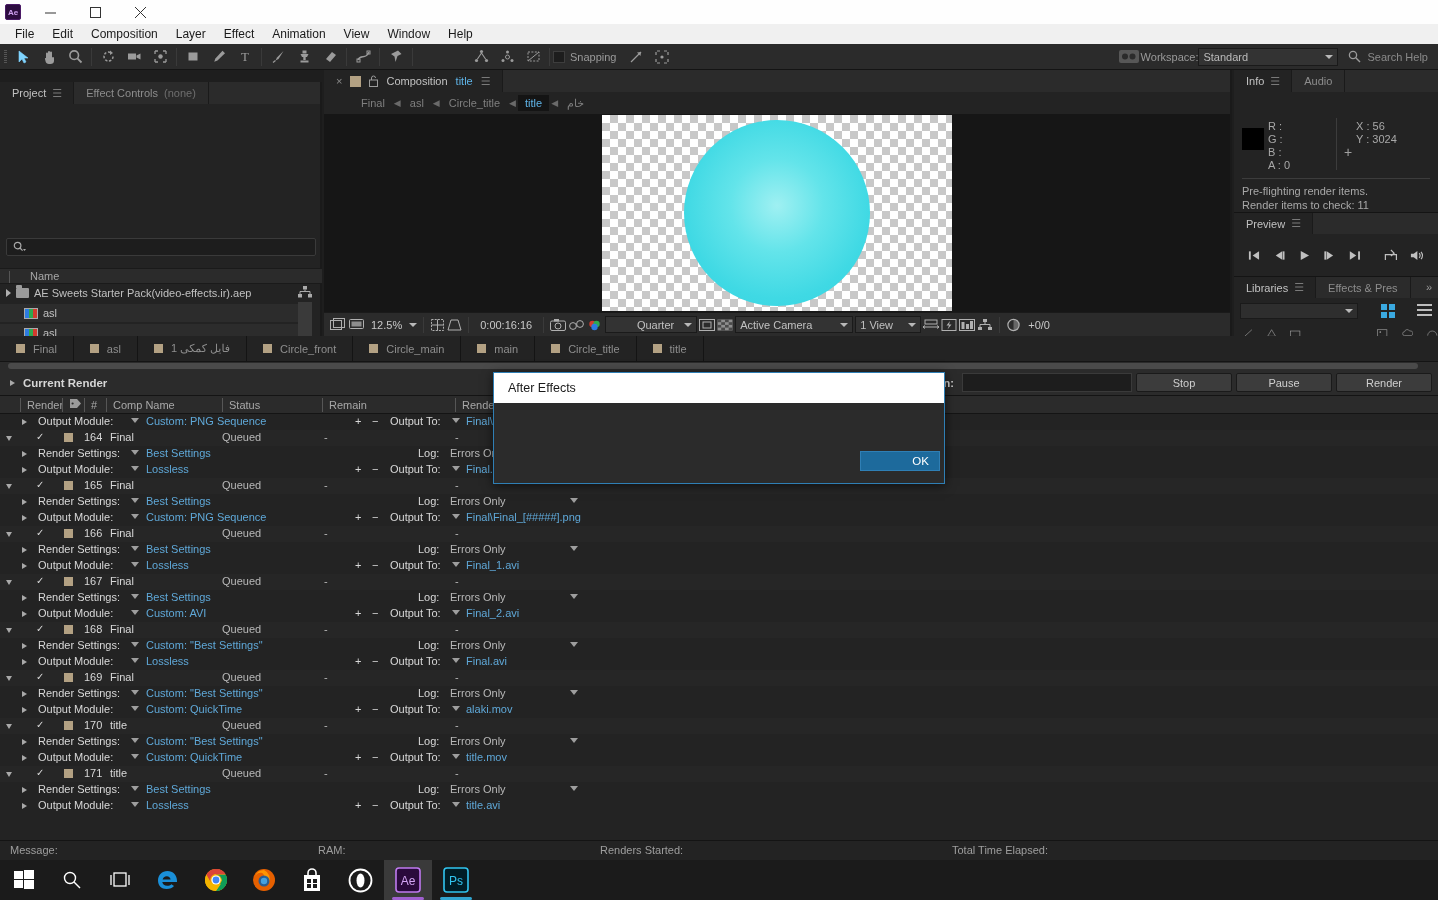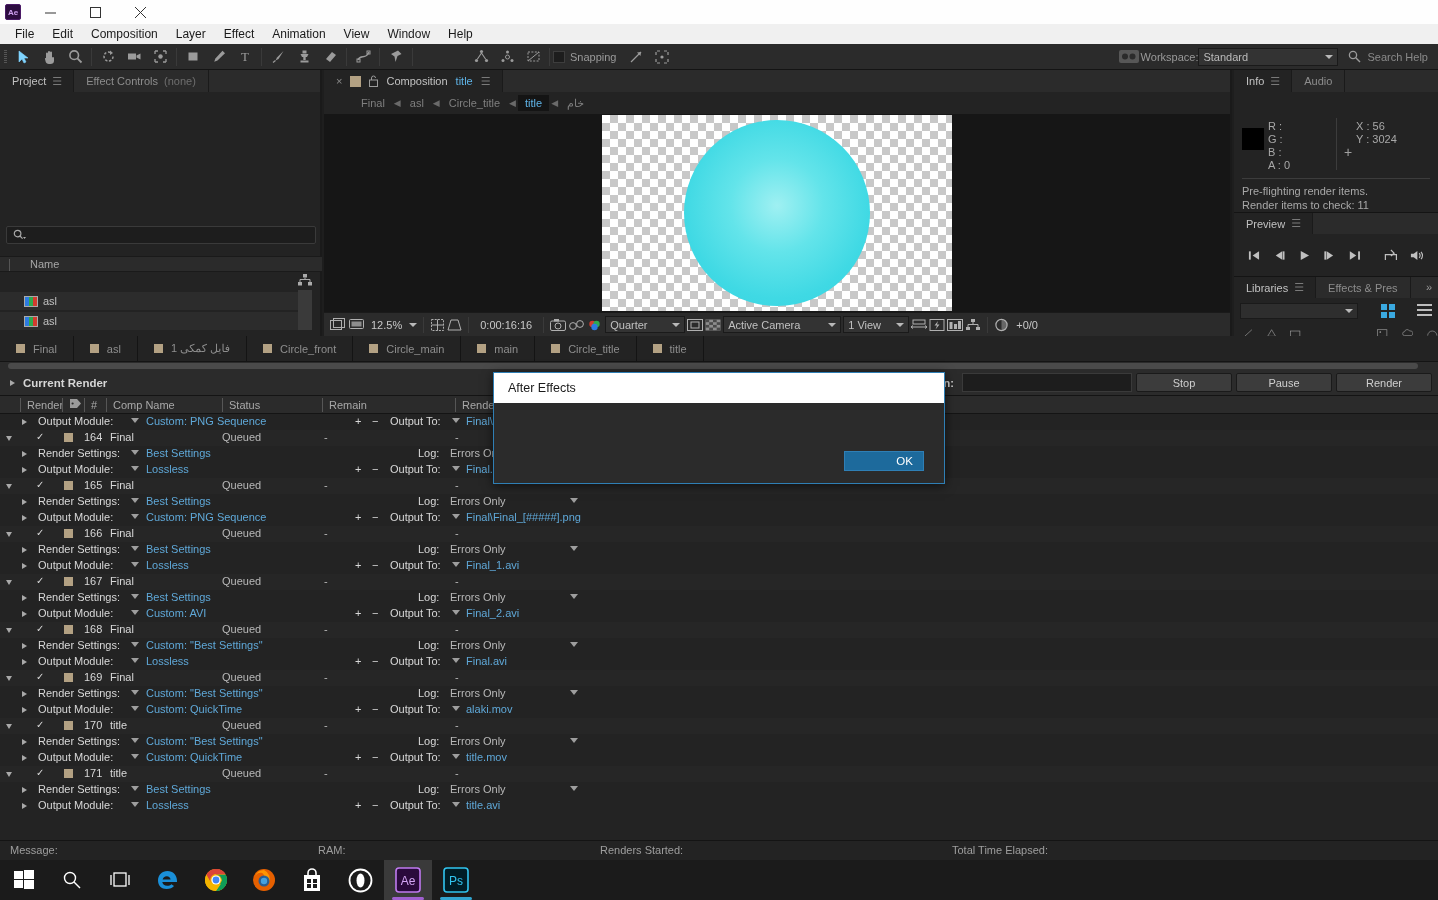--- a/index.html
+++ b/index.html
@@ -73,21 +73,21 @@
     font-size: 11px; color: #8d8d8d; background: #2b2b2b;
     border-right: 1px solid #1a1a1a;
   }
   .ptab.active { background: #232323; color: #c2c2c2; }
   .ptab .hamb { color: #7a7a7a; font-size: 11px; letter-spacing: -1px; }
   .ptab .muted { color: #6e6e6e; }
   .ptab .closex { font-size: 11px; color: #8a8a8a; }
 
   
   .project-panel {
-    position: absolute; left: 0; top: 0; width: 322px; height: 266px;
+    position: absolute; left: 0; top: 12px; width: 322px; height: 266px;
     background: #232323; border-right: 2px solid #1a1a1a;
   }
   .proj-body { position: relative; height: 244px; }
   .proj-search {
     position: absolute; left: 6px; top: 134px; width: 310px; height: 18px;
     background: #1d1d1d; border: 1px solid #3a3a3a; border-radius: 2px;
     display: flex; align-items: center; padding-left: 6px;
   }
   .proj-colhdr {
     position: absolute; left: 0; top: 164px; width: 322px; height: 16px;
@@ -244,21 +244,21 @@
   .modal {
     position: absolute; left: 493px; top: 372px; width: 452px; height: 112px;
     background: #2b2b2b; border: 1px solid #2f7fb5; box-shadow: 0 2px 10px rgba(0,0,0,.6);
   }
   .modal-title {
     height: 30px; background: #fff; color: #1a1a1a; font-size: 12.5px;
     display: flex; align-items: center; padding-left: 14px;
   }
   .modal-msg { padding: 18px 16px 0 16px; font-size: 12px; color: #cfcfcf; }
   .modal-ok {
-    position: absolute; right: 20px; bottom: 12px; width: 80px; height: 20px;
+    position: absolute; right: 4px; bottom: 12px; width: 80px; height: 20px;
     background: #1d6a9c; border: 1px solid #2f7fb5; color: #fff; font-size: 11.5px;
     display: flex; align-items: center; justify-content: center; padding-left: 41px;
   }
 </style>
 </head>
 <body>
 
 <div id="app">
 
   <div class="titlebar">
@@ -470,20 +470,25 @@
       <div class="proj-body">
         <div class="proj-search">
           <svg width="13" height="12" viewBox="0 0 13 12">
               <circle cx="4.6" cy="4.6" r="3.3" fill="none" stroke="#a8a8a8" stroke-width="1.2"></circle>
               <line x1="7" y1="7" x2="9.6" y2="9.6" stroke="#a8a8a8" stroke-width="1.2"></line>
               <path d="M10 8 l3 0 l-1.5 2 z" fill="#a8a8a8"></path>
             </svg>
         </div>
         <div class="proj-colhdr">Name</div>
 
+        <div class="proj-row r0">
+          <span class="proj-tri"></span>
+          <span class="folder-ico"></span>
+          <span>AE Sweets Starter Pack(video-effects.ir).aep</span>
+        </div>
         <svg class="proj-netico" width="14" height="12" viewBox="0 0 14 12">
           <rect x="5" y="0" width="4" height="3.5" fill="#aaa"></rect>
             <rect x="0" y="8" width="4" height="3.5" fill="#aaa"></rect>
             <rect x="10" y="8" width="4" height="3.5" fill="#aaa"></rect>
           <path d="M7 3.5 v2 M2 8 v-2.5 h10 V8" stroke="#aaa" fill="none"></path>
         </svg>
 
         <div class="proj-row r1" style="padding-left:24px">
           <span class="film-ico">
               <b style="background:#2d7be0"></b>
@@ -567,21 +572,21 @@
           </svg>
         <svg width="17" height="14" viewBox="0 0 17 14">
             <circle cx="5" cy="8" r="3.4" fill="none" stroke="#b0b0b0"></circle>
             <circle cx="12" cy="6" r="3.4" fill="none" stroke="#b0b0b0"></circle>
           </svg>
         <svg width="16" height="14" viewBox="0 0 16 14">
             <circle cx="5.5" cy="6" r="3.2" fill="#d23b2f"></circle>
             <circle cx="9.5" cy="6" r="3.2" fill="#2fa84f"></circle>
             <circle cx="7.5" cy="9" r="3.2" fill="#2d7be0"></circle>
           </svg>
-        <div class="cf-sel" style="width:80px; justify-content:space-between">
+        <div class="cf-sel" style="width:92px; justify-content:flex-end">
           <span>Quarter</span>
           <span class="caret"></span>
         </div>
         <svg width="16" height="14" viewBox="0 0 16 14">
             <rect x="0.5" y="1.5" width="15" height="11" fill="none" stroke="#b0b0b0"></rect>
             <rect x="4" y="4" width="8" height="6" fill="none" stroke="#b0b0b0"></rect>
           </svg>
         <svg width="16" height="14" viewBox="0 0 16 14">
             <rect x="0.5" y="1.5" width="15" height="11" fill="#8d8d8d"></rect>
             <g fill="#4a4a4a">

